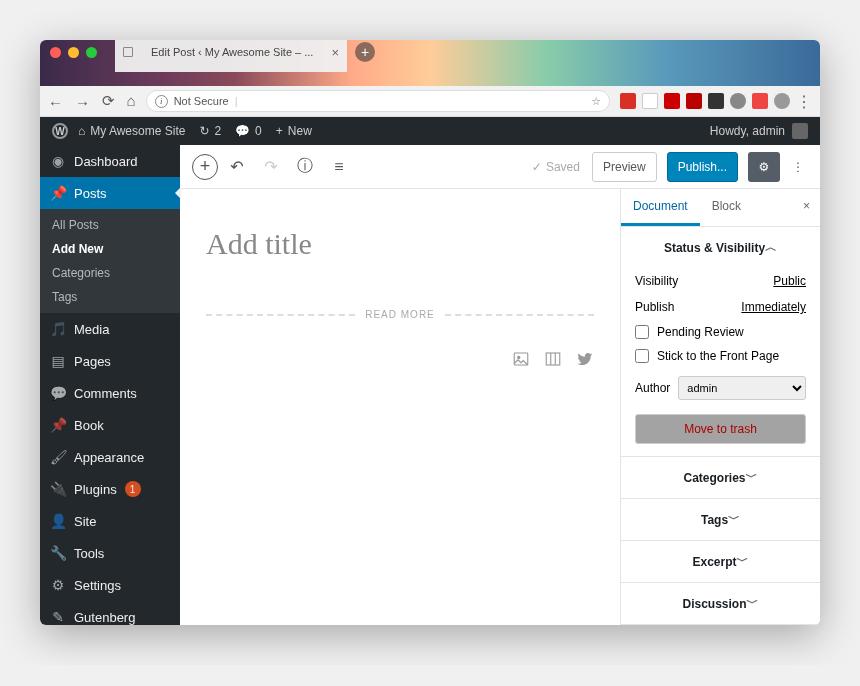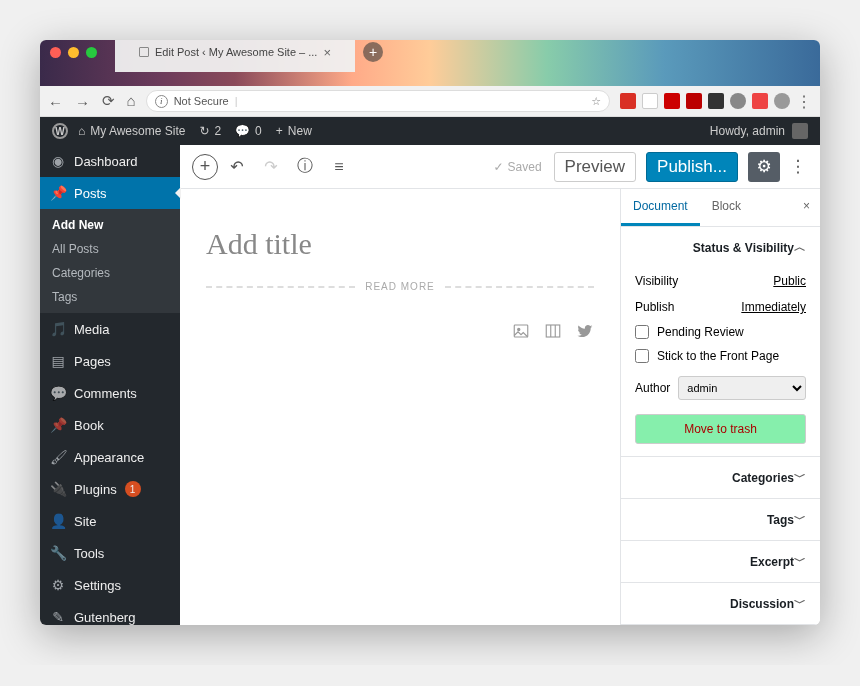--- a/index.html
+++ b/index.html
@@ -3,21 +3,21 @@
 <meta charset="utf-8">
 <style>
 * { box-sizing: border-box; margin: 0; padding: 0; font-family: -apple-system, BlinkMacSystemFont, "Segoe UI", sans-serif; }
 body { background: #f0f0f0; display: flex; justify-content: center; align-items: flex-start; padding: 40px 0; }
 .window { width: 780px; background: #fff; border-radius: 6px; box-shadow: 0 10px 40px rgba(0,0,0,0.3); overflow: hidden; }
 .titlebar { height: 46px; background: linear-gradient(90deg,#3a2a4a 0%,#6a3a5a 15%,#8a4a5a 25%,#ffaa88 40%,#ffcc99 50%,#88ccaa 65%,#5a9abb 80%,#3a6a9a 100%); position: relative; }
 .titlebar-top { height: 24px; display: flex; align-items: center; padding: 0 10px; }
 .traffic { display: flex; gap: 7px; }
 .dot { width: 11px; height: 11px; border-radius: 50%; }
 .dot.r{background:#ff5f56;} .dot.y{background:#ffbd2e;} .dot.g{background:#27c93f;}
-.tab { background: rgba(240,240,240,0.95); height: 40px; margin-left: 18px; display: flex; align-items: center; padding: 0 24px; border-radius: 4px 4px 0 0; font-size: 11px; color: #444; gap: 6px; }
+.tab { background: rgba(240,240,240,0.95); height: 40px; margin-left: 18px; display: flex; align-items: center; padding: 0 8px; border-radius: 4px 4px 0 0; font-size: 11px; color: #444; gap: 18px; }
 .tab .file-icon { width:10px; height:10px; border:1px solid #888; border-radius:1px; position:relative; }
 .tab .x { font-size: 13px; color: #666; cursor:pointer; }
 .newtab { width: 20px; height: 20px; background: rgba(60,60,60,0.6); border-radius: 50%; margin-left: 8px; color:#fff; display:flex; align-items:center; justify-content:center; font-size:14px; }
 .urlbar { height: 31px; background: #f1f1f1; display: flex; align-items: center; padding: 0 8px; gap: 10px; border-bottom:1px solid #ddd; }
 .nav-icons { display:flex; gap:12px; color:#5a5a5a; font-size:15px; }
 .nav-icons span{cursor:pointer;}
 .url-field { flex:1; background:#fff; height:22px; border-radius:11px; display:flex; align-items:center; padding:0 8px; font-size:11px; color:#555; gap:6px; border:1px solid #ddd;}
 .url-field .info{width:13px;height:13px;border:1px solid #888;border-radius:50%;display:flex;align-items:center;justify-content:center;font-size:9px;font-style:italic;font-family:serif;}
 .url-field .star{margin-left:auto;color:#888;}
 .ext-icons{display:flex;gap:6px;align-items:center;}
@@ -40,49 +40,49 @@
 .sidebar .icon{width:16px;text-align:center;color:rgba(240,245,250,0.6);font-size:14px;}
 .sidebar .menu-item.current .icon{color:#fff;}
 .sidebar .badge{background:#d54e21;border-radius:9px;min-width:16px;height:16px;font-size:10px;display:inline-flex;align-items:center;justify-content:center;padding:0 4px;}
 .main{flex:1;background:#fff;display:flex;flex-direction:column;}
 .toolbar{height:48px;border-bottom:1px solid #e2e4e7;display:flex;align-items:center;padding:0 12px;gap:4px;}
 .tool-btn{width:30px;height:30px;display:flex;align-items:center;justify-content:center;cursor:pointer;color:#555;font-size:16px;border-radius:3px;}
 .tool-btn.circled{border:1.5px solid #555;border-radius:50%;width:26px;height:26px;font-size:18px;font-weight:300;}
 .tool-btn.disabled{color:#ccc;}
 .toolbar .spacer{flex:1;}
 .saved{color:#aaa;font-size:12px;display:flex;align-items:center;gap:4px;margin-right:8px;}
-.btn{height:30px;padding:0 10px;font-size:17px;border-radius:3px;cursor:pointer;display:flex;align-items:center;}
+.btn{height:30px;padding:0 10px;font-size:12px;border-radius:3px;cursor:pointer;display:flex;align-items:center;}
 .btn.secondary{border:1px solid #ccc;background:#fff;color:#555;margin-right:6px;}
 .btn.primary{background:#0085ba;color:#fff;border:1px solid #006a95;margin-right:6px;}
 .btn.gear{background:#555d66;color:#fff;width:32px;justify-content:center;margin-right:4px;}
 .btn.more{width:20px;justify-content:center;color:#555;}
 .content{flex:1;display:flex;}
 .editor{flex:1;padding:20px 26px;position:relative;}
 .title-input{font-family:Georgia,serif;font-size:30px;color:#888;font-weight:400;margin-top:18px;}
-.readmore{margin-top:20px;display:flex;align-items:center;color:#aaa;font-size:10px;letter-spacing:1px;}
+.readmore{margin-top:48px;display:flex;align-items:center;color:#aaa;font-size:10px;letter-spacing:1px;}
 .readmore .line{flex:1;border-top:2px dashed #ddd;}
 .readmore .lbl{padding:0 10px;}
 .block-icons{display:flex;gap:14px;justify-content:flex-end;margin-top:30px;color:#999;}
 .block-icons .bi{width:18px;height:18px;cursor:pointer;}
 .inspector{width:200px;border-left:1px solid #e2e4e7;display:flex;flex-direction:column;font-size:12px;overflow-y:auto;}
 .tabs{display:flex;border-bottom:1px solid #e2e4e7;}
 .tabs .tab-btn{padding:10px 12px;cursor:pointer;color:#666;}
 .tabs .tab-btn.active{color:#0369a1;border-bottom:3px solid #0085ba;font-weight:500;}
 .tabs .close{margin-left:auto;padding:10px;cursor:pointer;color:#666;}
 .panel{border-bottom:1px solid #e2e4e7;}
-.panel-header{padding:12px 14px;display:flex;justify-content:flex-end;align-items:center;cursor:pointer;font-weight:600;color:#191e23;}
+.panel-header{padding:12px 14px;display:flex;justify-content:center;align-items:center;cursor:pointer;font-weight:600;color:#191e23;}
 .panel-header .chev{font-size:12px;color:#666;}
 .panel-body{padding:0 14px 12px;}
 .row{display:flex;justify-content:space-between;padding:6px 0;align-items:center;}
 .row .link{color:#000000;text-decoration:underline;cursor:pointer;}
 .chk{display:flex;align-items:center;gap:8px;padding:5px 0;}
 .chk input{width:14px;height:14px;}
 .author-row{display:flex;align-items:center;gap:8px;padding:8px 0;}
 .author-row select{flex:1;height:24px;font-size:11px;border:1px solid #ccc;border-radius:3px;padding:0 4px;}
-.trash-btn{width:100%;height:30px;border:1px solid #ccc;background:#86efac;color:#a00;font-size:12px;border-radius:3px;cursor:pointer;margin-top:6px;}
+.trash-btn{width:100%;height:30px;border:1px solid #ccc;background:#a3a3a3;color:#a00;font-size:12px;border-radius:3px;cursor:pointer;margin-top:6px;}
 </style>
 </head>
 <body>
 
 <div class="window">
   <div class="titlebar">
     <div class="titlebar-top">
       <div class="traffic">
         <div class="dot r"></div>
         <div class="dot y"></div>
@@ -153,22 +153,22 @@
       <div class="menu-item">
         <span class="icon">◉</span>
         <span>Dashboard</span>
       </div>
       <div class="sep"></div>
       <div class="menu-item current">
         <span class="icon">📌</span>
         <span>Posts</span>
       </div>
       <div class="submenu">
+        <div class="sub">All Posts</div>
         <div class="sub active">Add New</div>
-        <div class="sub">All Posts</div>
         <div class="sub">Categories</div>
         <div class="sub">Tags</div>
       </div>
       <div class="menu-item">
         <span class="icon">🎵</span>
         <span>Media</span>
       </div>
       <div class="menu-item">
         <span class="icon">▤</span>
         <span>Pages</span>

